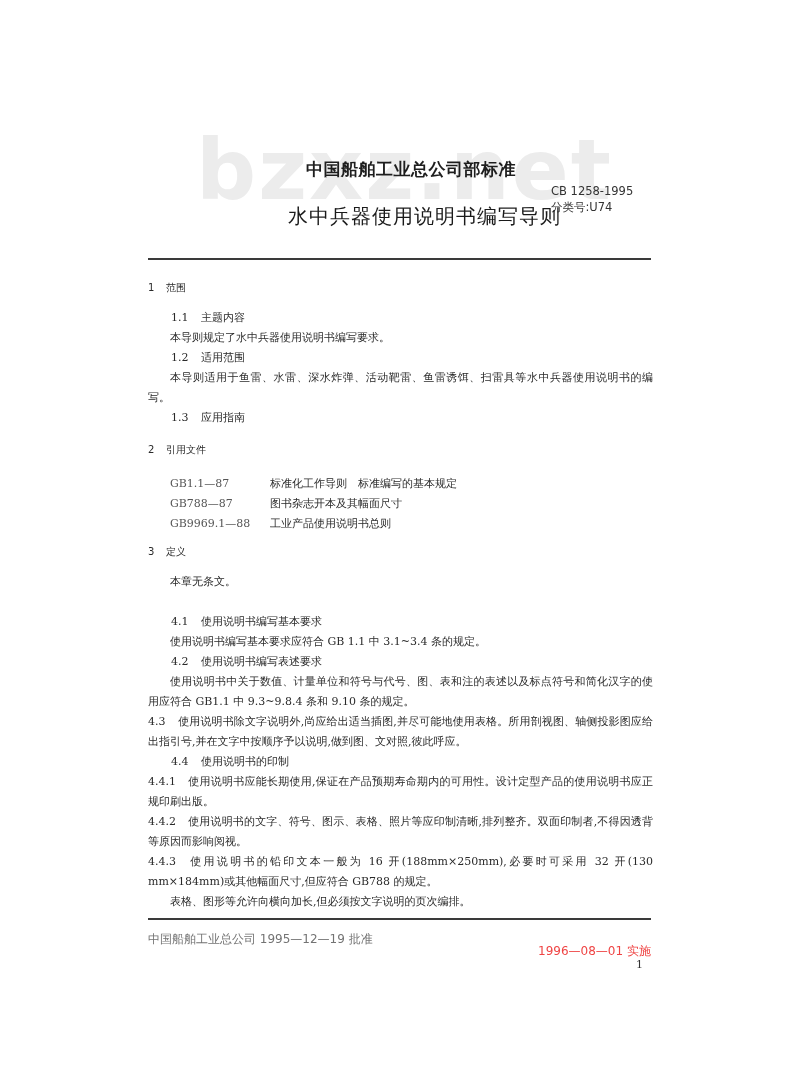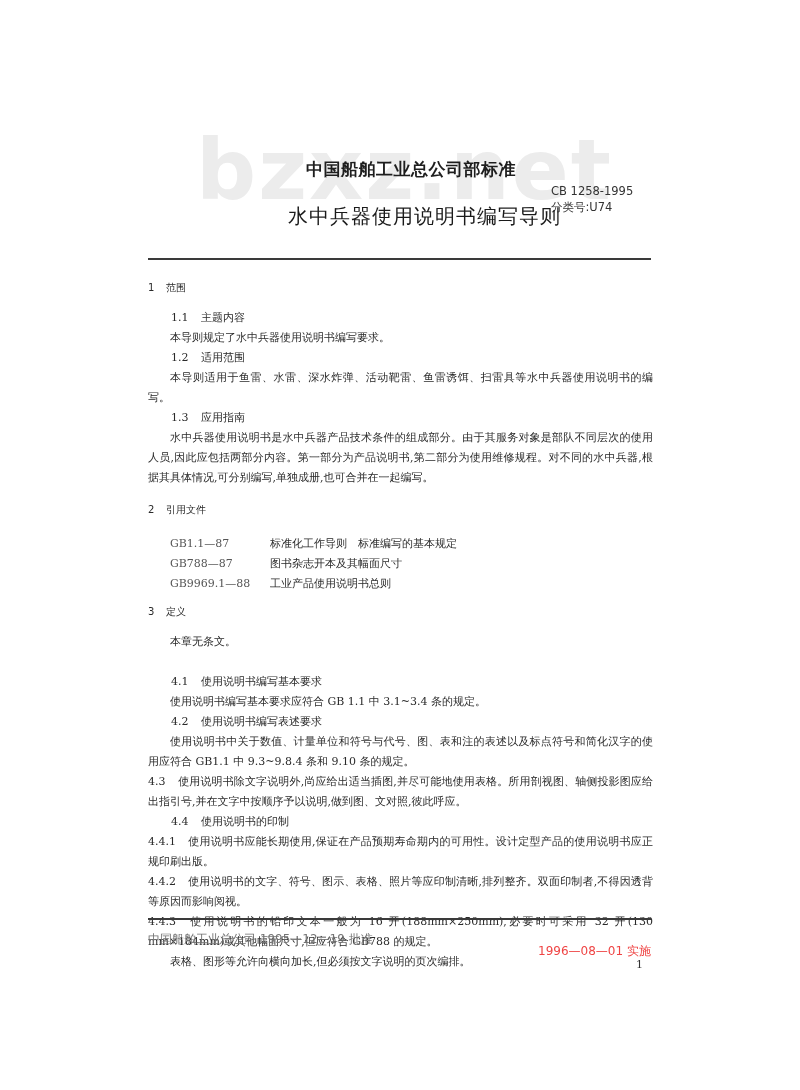--- a/index.html
+++ b/index.html
@@ -72,21 +72,20 @@
       <span class="num">1.1</span><span>主题内容</span>
     </div>
     <div class="p">本导则规定了水中兵器使用说明书编写要求。</div>
     <div class="h2">
       <span class="num">1.2</span><span>适用范围</span>
     </div>
     <div class="p">本导则适用于鱼雷、水雷、深水炸弹、活动靶雷、鱼雷诱饵、扫雷具等水中兵器使用说明书的编写。</div>
     <div class="h2">
       <span class="num">1.3</span><span>应用指南</span>
     </div>
-    <div class="p" style="white-space:normal;">水中兵器使用说明书是水中兵器产品技术条件的组成部分。由于其服务对象是部队不同层次的使用人员,因此应包括两部分内容。第一部分为产品说明书,第二部分为使用维修规程。对不同的水中兵器,根据其具体情况,可分别编写,单独成册,也可合并在一起编写。</div>
 
     <div class="gap-m"></div>
 
     <div class="h1">
       <span class="num">2</span><span>引用文件</span>
     </div>
     <div class="gap-m"></div>
     <div class="ref-row">
       <span class="ref-code">GB1.1—87</span>
       <span>标准化工作导则　标准编写的基本规定</span>

